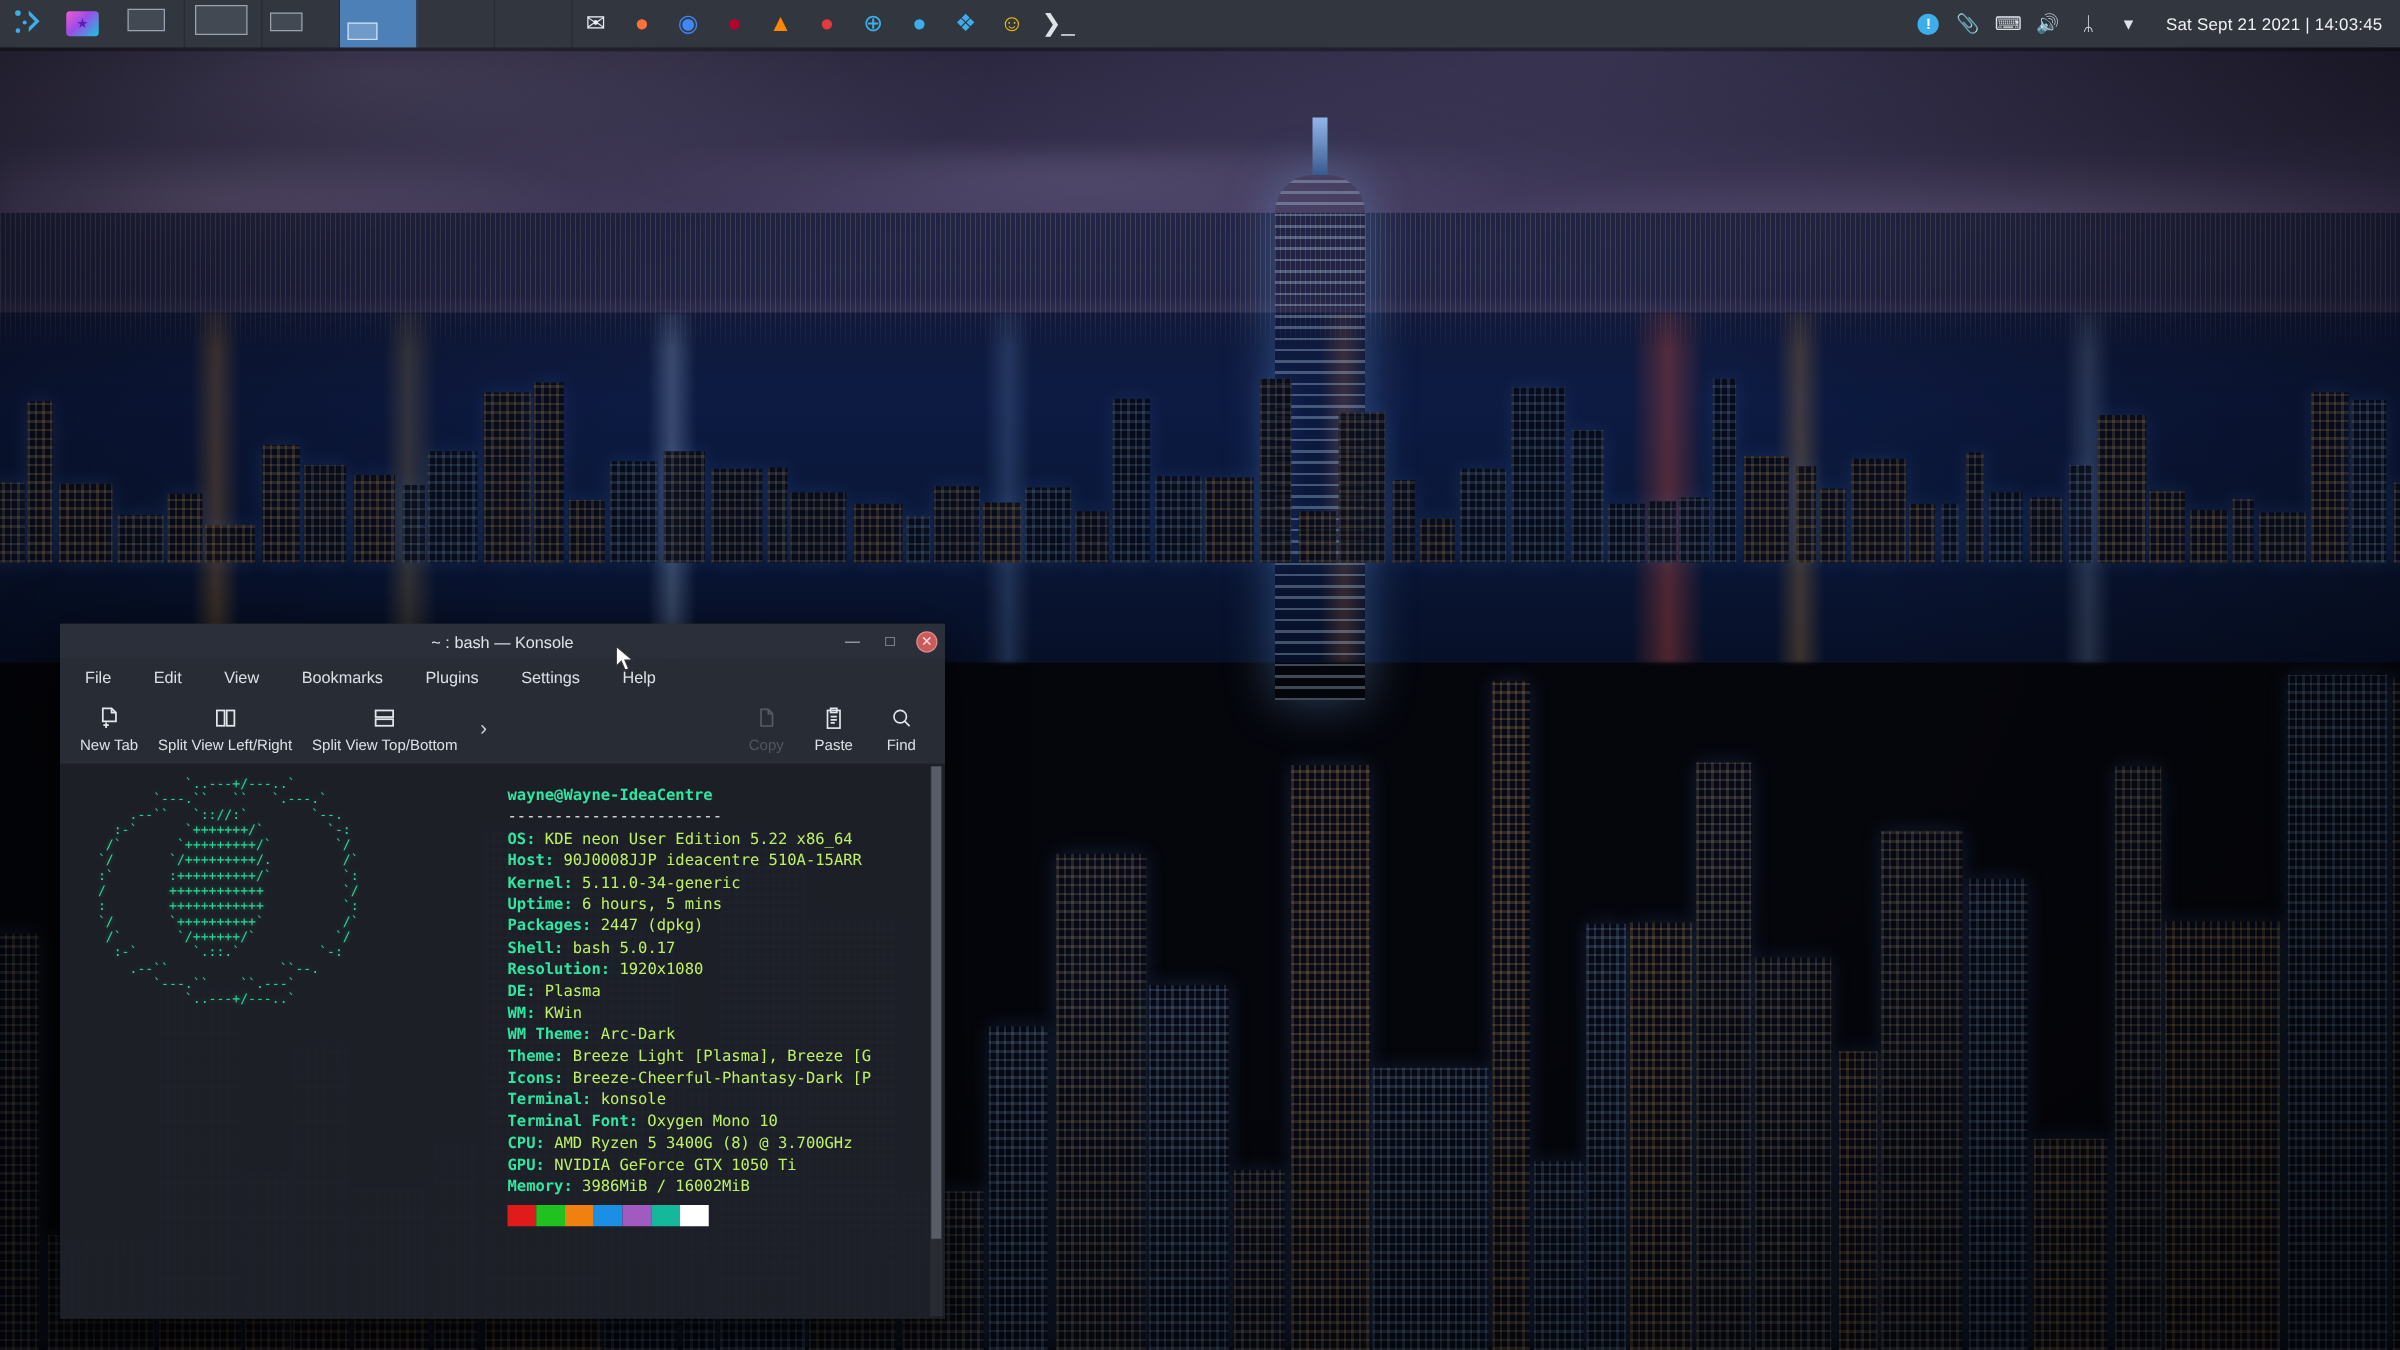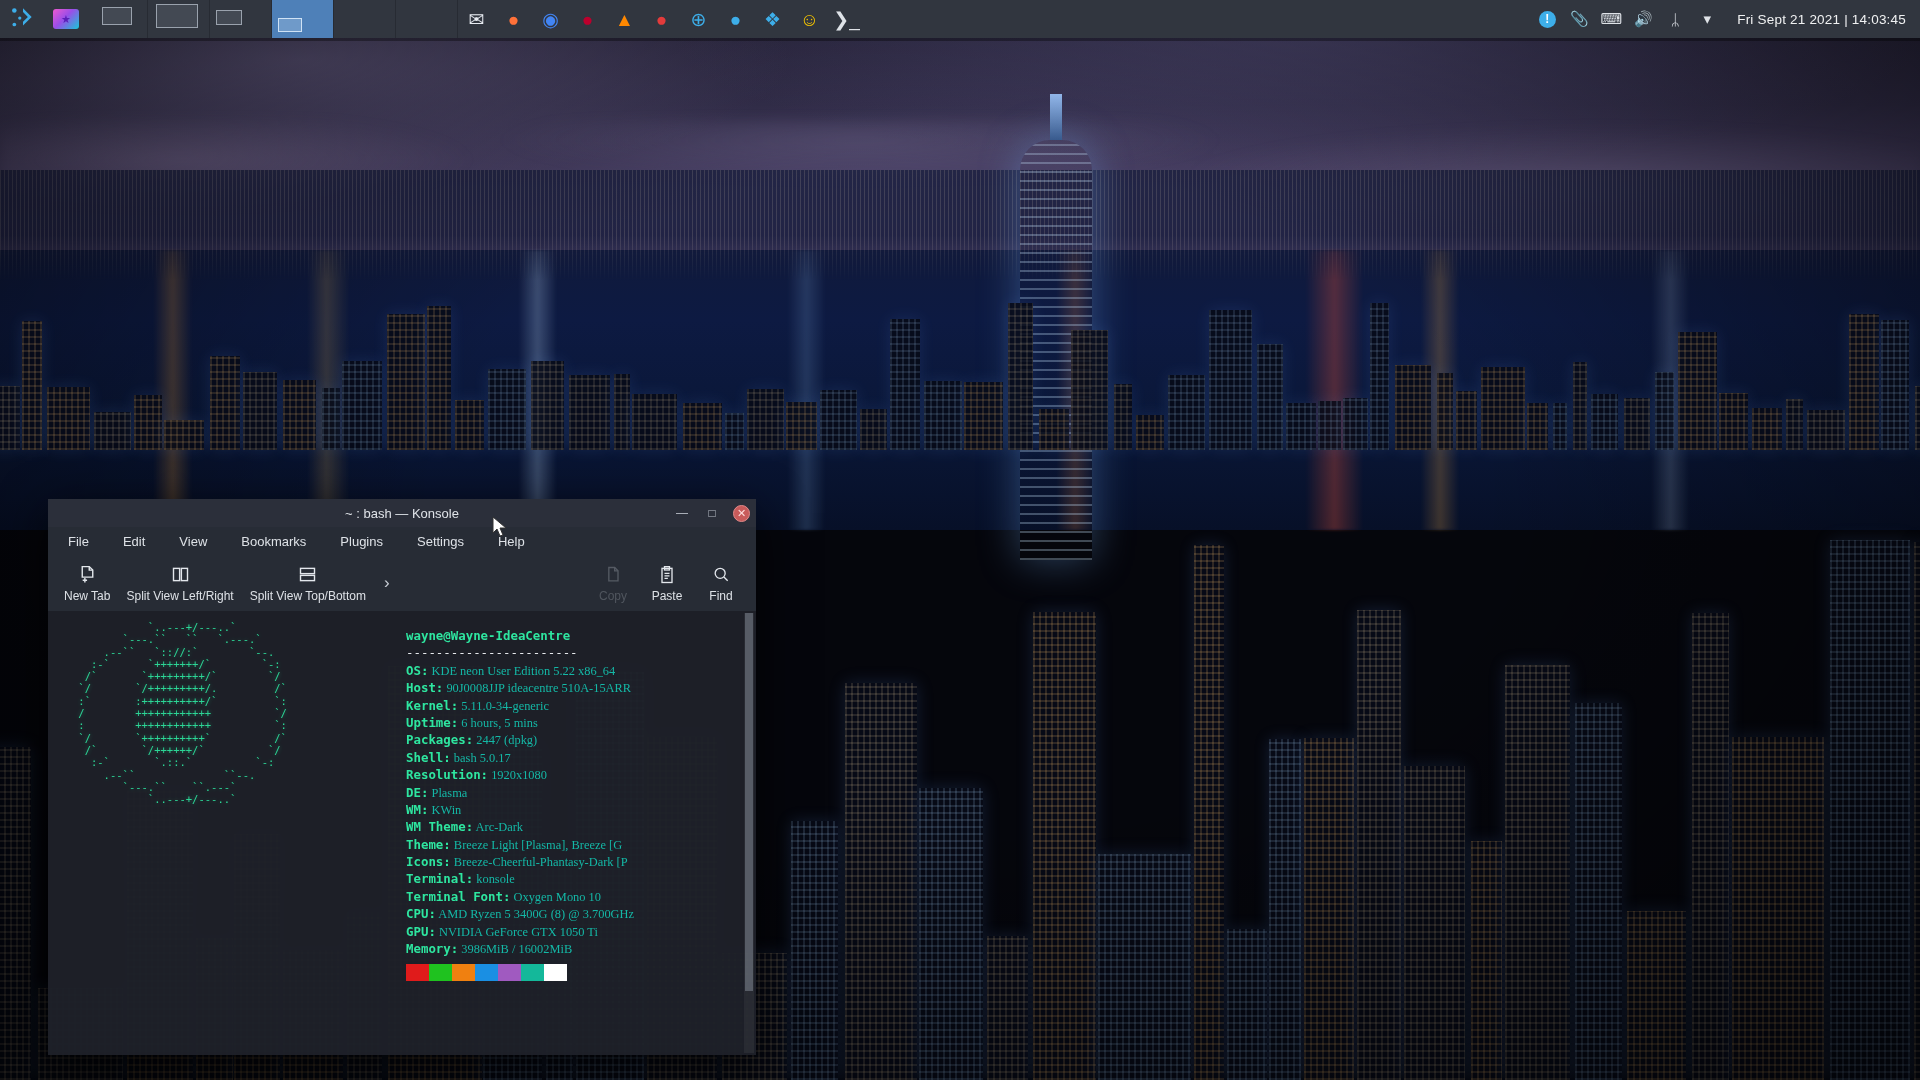--- a/index.html
+++ b/index.html
@@ -169,21 +169,21 @@
   #termpad{ position:absolute; left:10px; top:6px; right:16px; bottom:0; }
 
   #ascii{ position:absolute; left:14px; top:4px; width:330px;
           color:#2ee6a0; font-family:"DejaVu Sans Mono", monospace;
           font-size:10.5px; line-height:12.3px; white-space:pre; opacity:.92;
           text-shadow:0 0 4px rgba(46,230,160,.45); }
 
   #info{ position:absolute; left:348px; top:10px; white-space:pre; }
   .ln{ height:17.4px; }
   .k{ color:#2ee6a0; font-weight:bold; }
-  .v{ color:#14b8a6;font-family:Liberation Serif, serif; }
+  .v{ color:#bef264; }
   .user{ color:#2ee6a0; font-weight:bold; }
   .rule{ color:#e6e9ed; }
 
   #swatches{ position:absolute; left:348px; top:1px; display:flex; }
   #swatches i{ display:block; width:23px; height:17px; }
 
   #promptline{ position:absolute; left:10px; bottom:26px; color:#e8ebef; white-space:pre; }
   #cursor{ display:inline-block; width:8px; height:15px; background:#f2f4f6; vertical-align:-3px; }
 
   .scroll{ position:absolute; right:2px; top:2px; width:10px; bottom:2px; background:rgba(255,255,255,.05); }
@@ -385,21 +385,21 @@
         <span>🔊</span>
       </div>
       <div class="sysicon">
         <span>ᛦ</span>
       </div>
       <div class="sysicon">
         <span>▾</span>
       </div>
     </div>
 
-  <div id="clock">Fri Sept 21 2021 | 14:03:45</div>
+  <div id="clock">Sat Sept 21 2021 | 14:03:45</div>
 </div>
 
 <div id="konsole">
 
   <div id="titlebar">
     <span class="ttl">~ : bash — Konsole</span>
     <div class="wbtns">
       <span class="wbtn">—</span>
       <span class="wbtn">□</span>
       <span class="wbtn close">✕</span>

